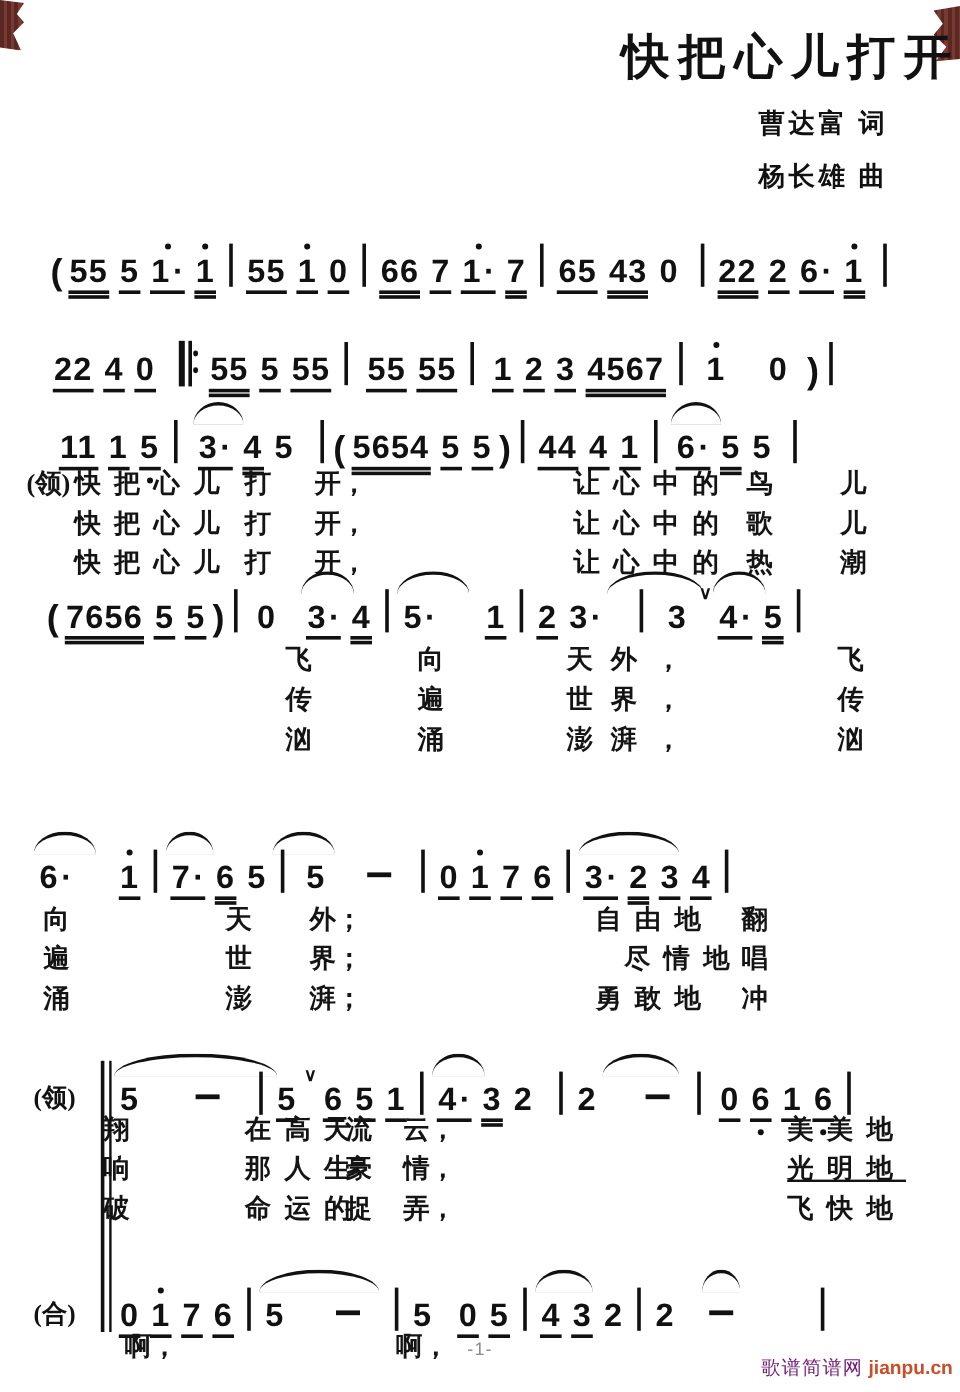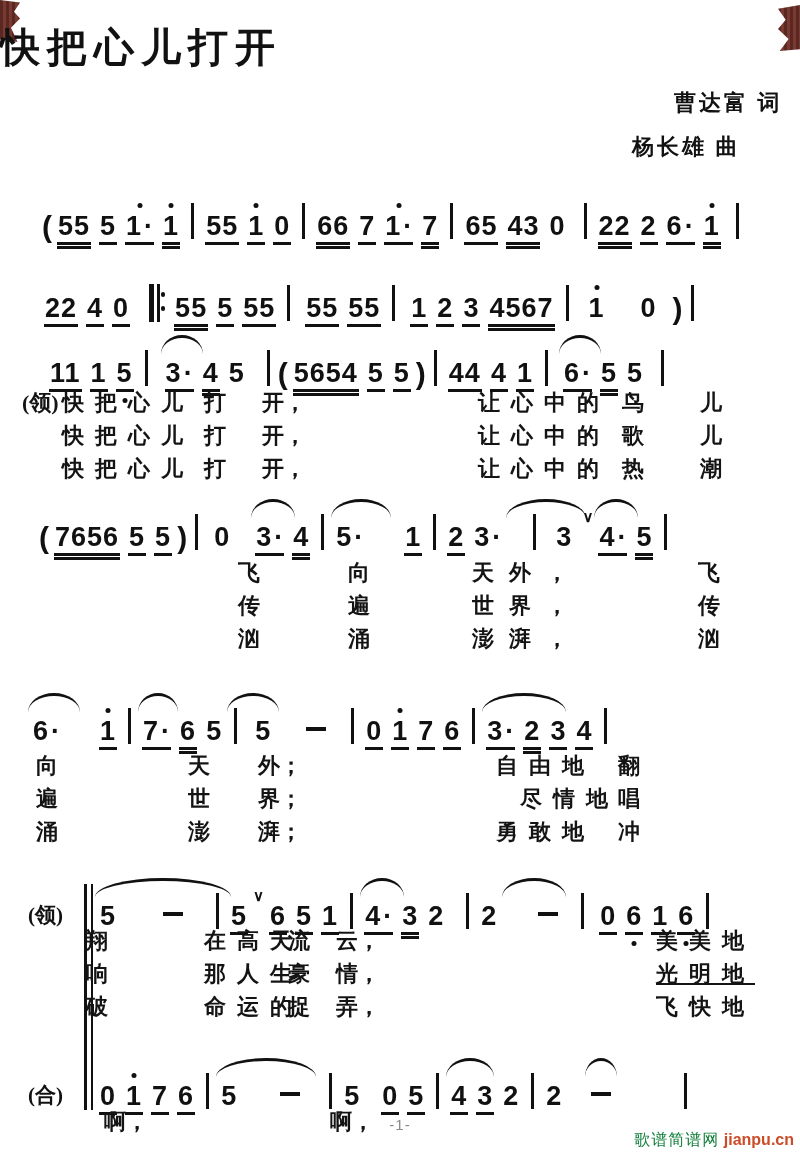--- a/index.html
+++ b/index.html
@@ -4,27 +4,27 @@
 <style>
   html,body{margin:0;padding:0;}
   .page{position:relative;width:800px;height:1160px;background:#ffffff;overflow:hidden;
         font-family:"Liberation Sans",sans-serif;color:#111;}
   
   .corner-mark{position:absolute;background:repeating-linear-gradient(90deg,#47100a 0 3px,#6b241a 3px 6px);opacity:.9;}
   .corner-mark.left{left:0;top:0;width:20px;height:42px;
      clip-path:polygon(0 0,100% 6%,70% 28%,100% 44%,55% 66%,88% 100%,0 94%);}
   .corner-mark.right{right:0;top:5px;width:22px;height:46px;
      clip-path:polygon(100% 0,0 8%,35% 32%,0 52%,48% 74%,8% 100%,100% 96%);}
-  .title{position:absolute;top:20px;left:0;width:100%;margin:0;text-align:left;
+  .title{position:absolute;top:20px;left:0;width:100%;margin:0;text-align:right;
          font-family:"Liberation Serif",serif;font-weight:900;font-size:40px;letter-spacing:7px;}
   .subtitle{position:absolute;left:276px;top:92px;font-family:"Liberation Serif",serif;
             font-weight:700;font-size:23px;letter-spacing:2px;}
   .credit{position:absolute;left:632px;font-family:"Liberation Serif",serif;font-weight:700;
           font-size:22px;letter-spacing:3px;}
-  .credit1{top:88px;margin-left:42px;} .credit2{top:132px;}
+  .credit1{top:88px;} .credit2{top:132px;}
   .keysig{position:absolute;left:36px;top:100px;}
   .kprefix{font-weight:800;font-size:27px;}
   .kflat{font-family:"Liberation Serif",serif;font-weight:700;font-size:18px;vertical-align:9px;}
   .kletter{font-weight:700;font-size:23px;}
   .meter{display:inline-block;vertical-align:-11px;margin-left:9px;text-align:center;
          font-weight:800;font-size:21px;line-height:1.05;}
   .mnum{display:block;border-bottom:2.5px solid #111;padding:0 3px;}
   .mden{display:block;}
   .tempo{position:absolute;left:36px;top:147px;font-weight:700;font-size:21px;letter-spacing:2px;}
   
@@ -55,21 +55,21 @@
             font-weight:700;font-size:21px;}
   .lyrow{position:absolute;left:0;width:100%;height:31px;}
   .lyr{position:absolute;top:0;font-family:"Liberation Serif",serif;font-weight:700;font-size:22px;
        white-space:nowrap;color:#141414;}
   .ls{letter-spacing:11px;} .ls2{letter-spacing:15px;}
   .bracket{position:absolute;left:84px;top:884px;height:226px;width:4px;
            border-left:3px solid #111;border-right:2px solid #111;}
   .pageno{position:absolute;top:1116px;left:0;width:100%;text-align:center;
           color:#8a8a8a;font-size:15px;letter-spacing:1px;}
   .watermark{position:absolute;top:1130px;right:6px;font-size:16px;white-space:nowrap;}
-  .wm-site{color:#15803d;font-family:"Liberation Serif",serif;letter-spacing:1px;}
+  .wm-site{color:#701a75;font-family:"Liberation Serif",serif;letter-spacing:1px;}
   .wm-domain{color:#cc4b28;font-weight:700;}
 </style>
 </head>
 <body>
 
 <div class="page">
   <div class="corner-mark left"></div>
   <div class="corner-mark right"></div>
 
   <h1 class="title">快把心儿打开</h1>
@@ -105,21 +105,21 @@
         </div>
         <div class="lyrow" style="top: 122px;">
           <span class="lyr ls" style="left: 62px;">快把心儿</span>
           <span class="lyr" style="left: 204px;">打</span>
           <span class="lyr" style="left: 262px;">开，</span>
           <span class="lyr ls" style="left: 478px;">让心中的</span>
           <span class="lyr" style="left: 622px;">热</span>
           <span class="lyr" style="left: 700px;">潮</span>
         </div>
       </div>
-      <div class="system" style="top: 496px;">
+      <div class="system" style="top: 473px;">
         <div class="notes" style="padding-left: 38px;"><span class="paren">(</span><span class="tok u2"><span class="num">7656</span></span><span class="tok u1"><span class="num">5</span></span><span class="tok u1"><span class="num">5</span></span><span class="paren">)</span><span class="bar"></span><span class="sp" style="width: 4px;"></span><span class="tok"><span class="num">0</span></span><span class="sp" style="width: 16px;"></span><span class="arc" style="width: 44px; margin-right: -44px;"></span><span class="tok u1"><span class="num">3</span><span class="aug">·</span></span><span class="tok u2"><span class="num">4</span></span><span class="bar"></span><span class="arc" style="width: 60px; margin-right: -60px;"></span><span class="tok"><span class="num">5</span><span class="aug">·</span></span><span class="sp" style="width: 32px;"></span><span class="tok u1"><span class="num">1</span></span><span class="bar"></span><span class="tok u1"><span class="num">2</span></span><span class="tok"><span class="num">3</span><span class="aug">·</span></span><span class="arc" style="width: 80px; margin-right: -80px;"></span><span class="sp" style="width: 20px;"></span><span class="bar"></span><span class="sp" style="width: 8px;"></span><span class="tok"><span class="num">3</span></span><span class="sp" style="width: 4px;"></span><span class="breath">∨</span><span class="arc" style="width: 44px; margin-right: -44px;"></span><span class="tok u1"><span class="num">4</span><span class="aug">·</span></span><span class="tok u2"><span class="num">5</span></span><span class="bar"></span></div>
         <div class="lyrow" style="top: 62px;">
           <span class="lyr" style="left: 238px;">飞</span>
           <span class="lyr" style="left: 348px;">向</span>
           <span class="lyr ls2" style="left: 472px;">天外，</span>
           <span class="lyr" style="left: 698px;">飞</span>
         </div>
         <div class="lyrow" style="top: 95px;">
           <span class="lyr" style="left: 238px;">传</span>
           <span class="lyr" style="left: 348px;">遍</span>

